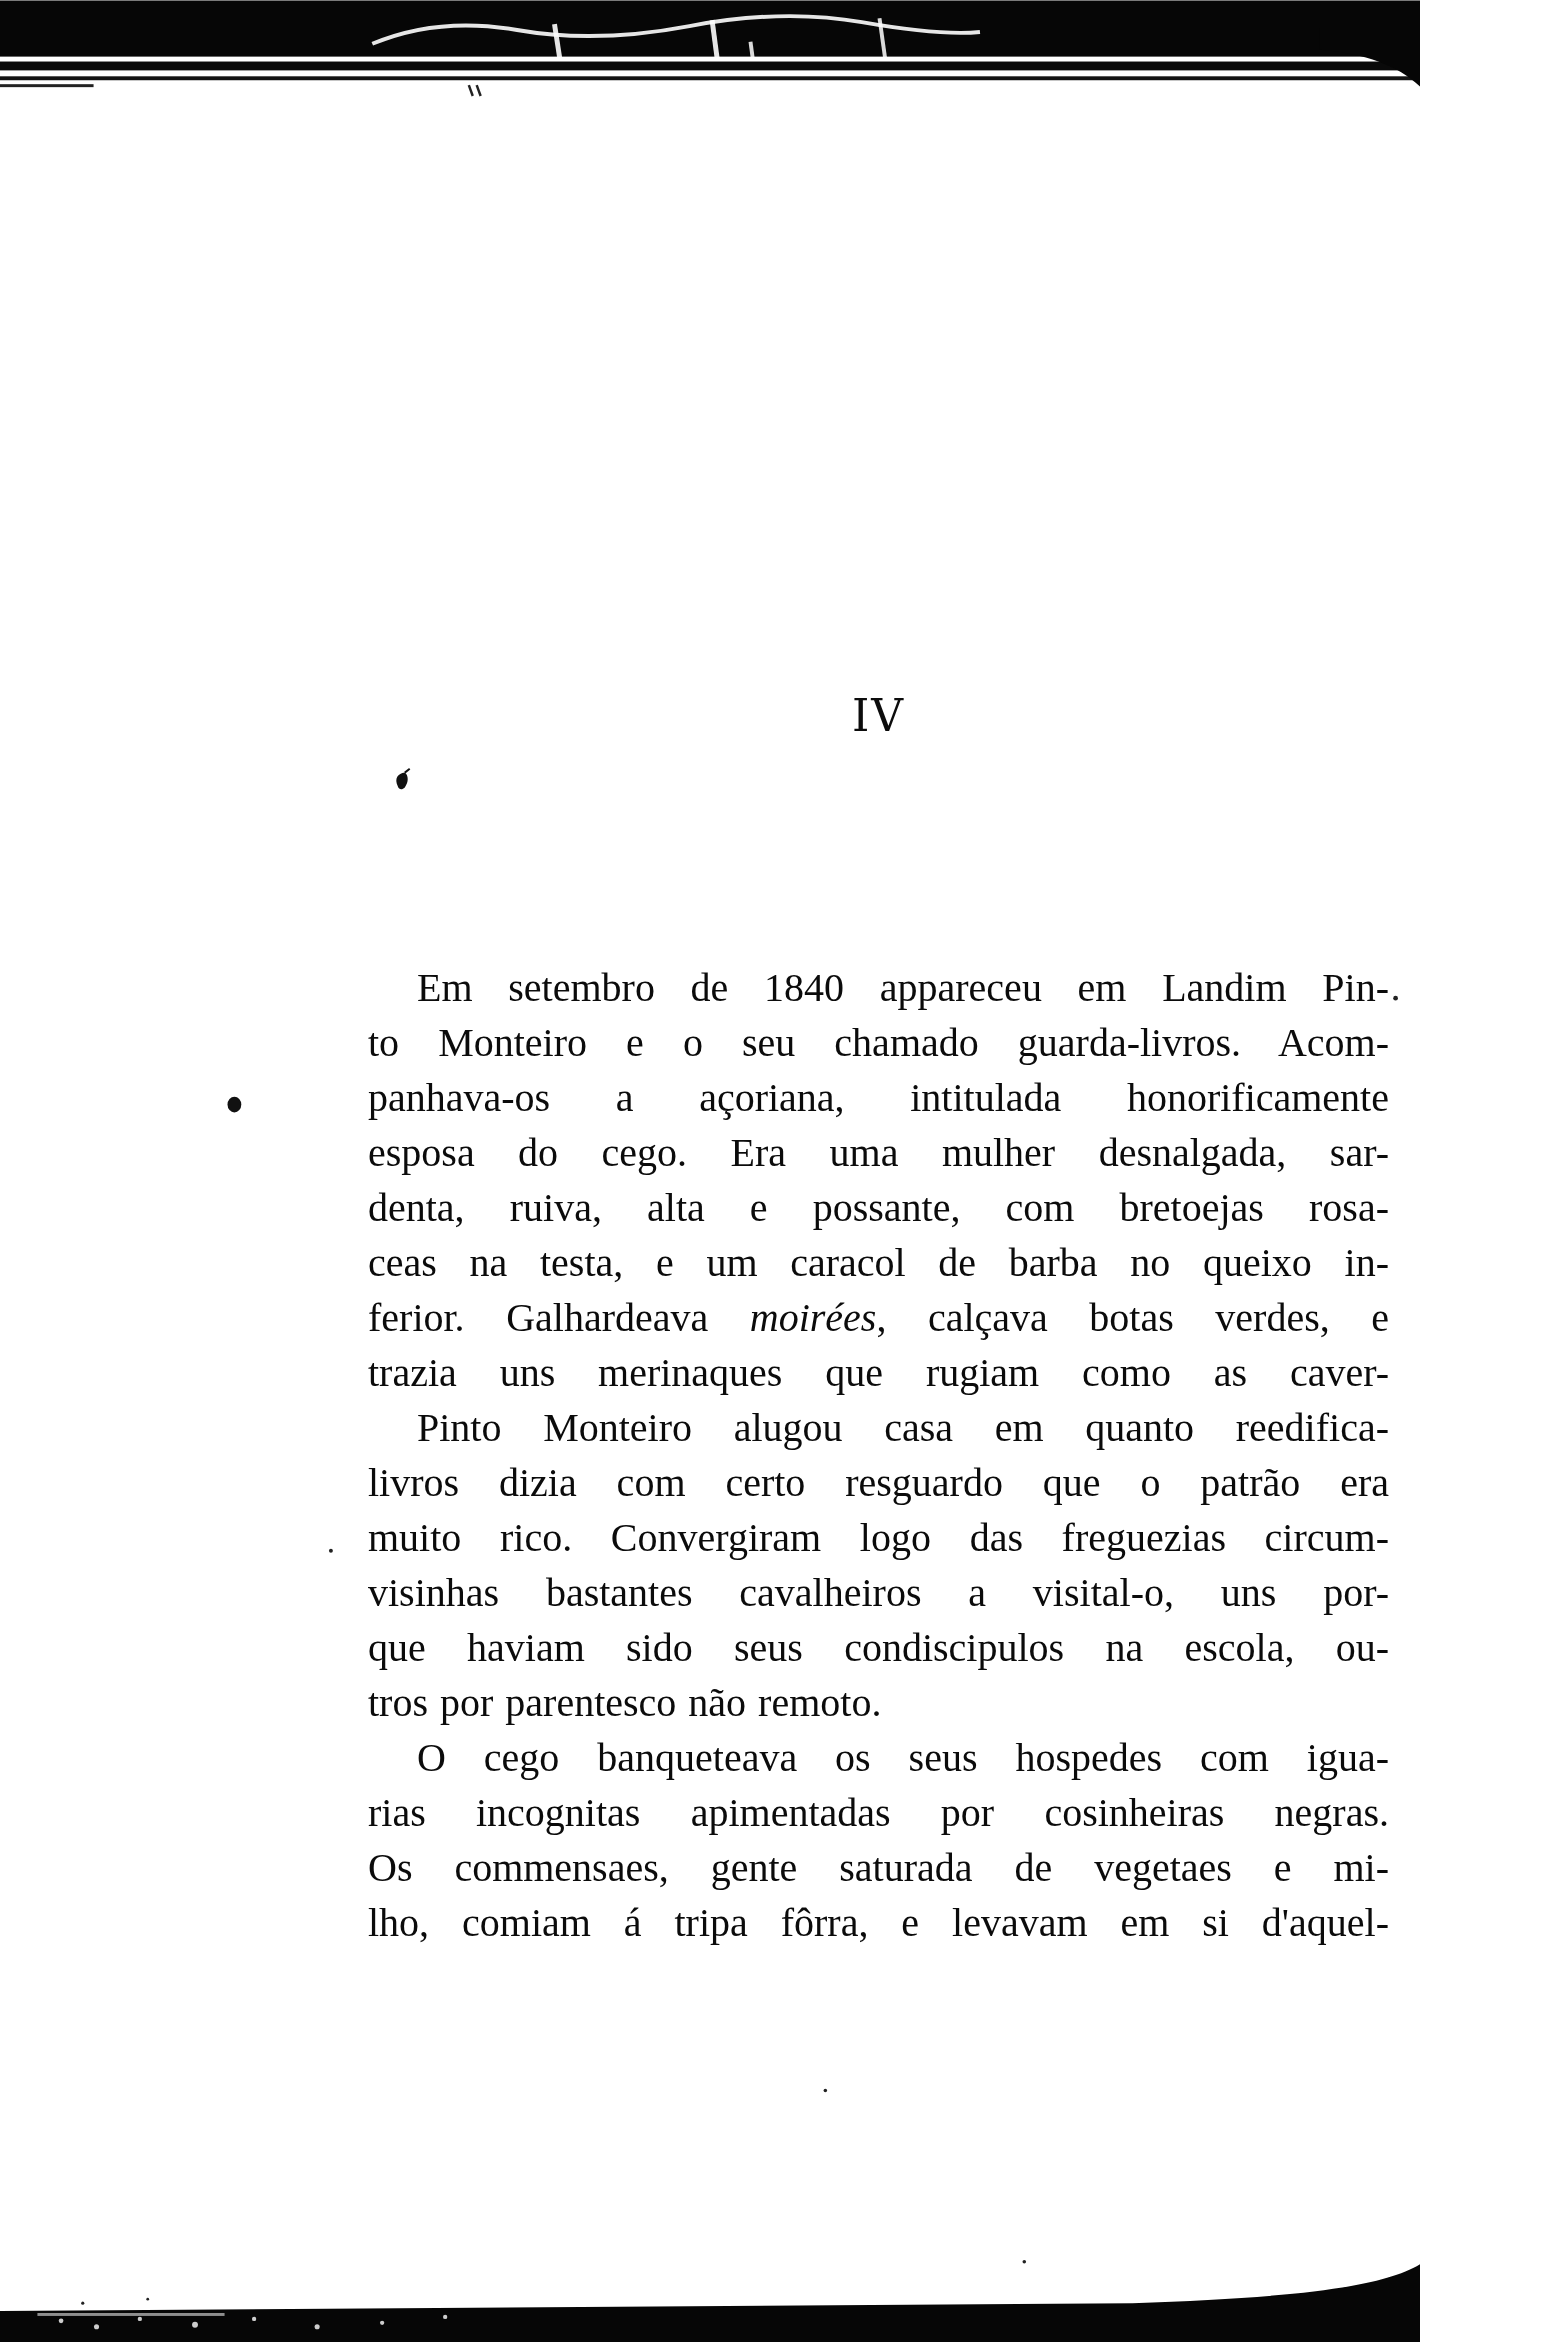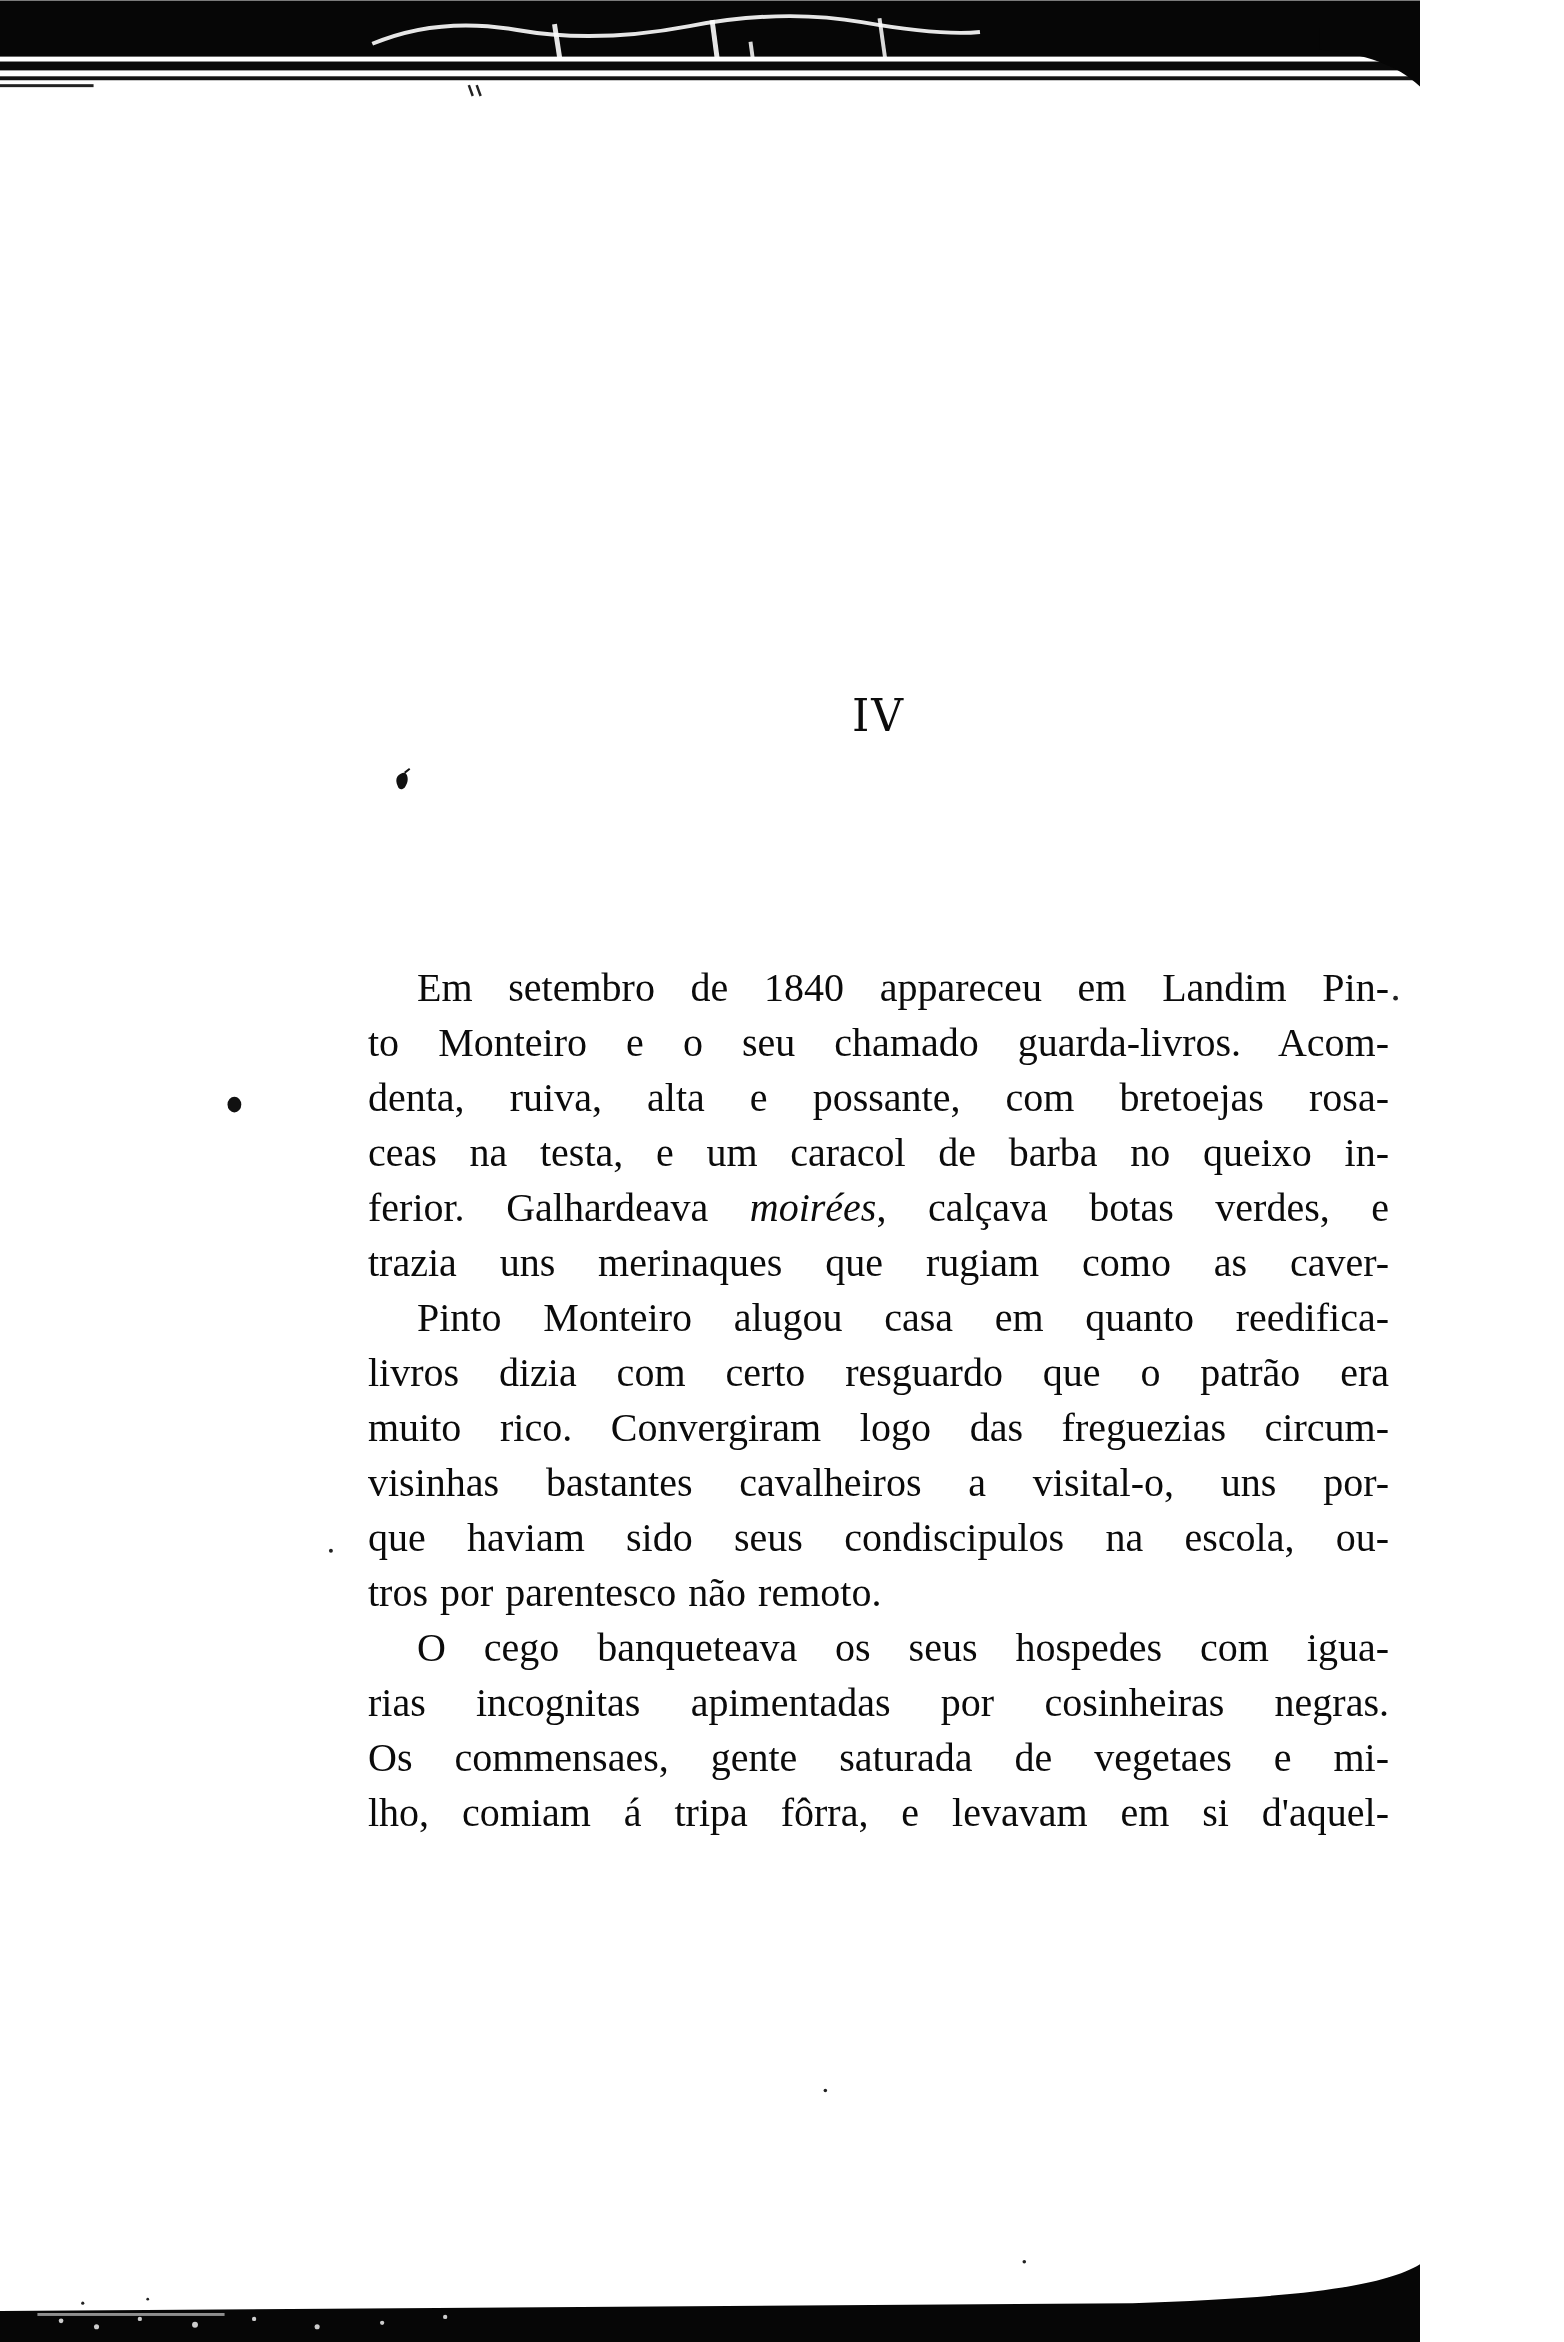--- a/index.html
+++ b/index.html
@@ -129,20 +129,22 @@
       <circle cx="838" cy="2122" r="1.8" fill="#222222"></circle>
       <circle cx="1040" cy="2296" r="1.8" fill="#222222"></circle>
     </g>
   </svg>
 
   <div class="chapter-heading">IV</div>
 
   <div class="text-block">
       <div class="text-line indent"><span>Em setembro de 1840 appareceu em Landim Pin-</span></div>
       <div class="text-line"><span>to Monteiro e o seu chamado guarda-livros. Acom-</span></div>
+      <div class="text-line"><span>panhava-os a açoriana, intitulada honorificamente</span></div>
+      <div class="text-line"><span>esposa do cego. Era uma mulher desnalgada, sar-</span></div>
       <div class="text-line"><span>denta, ruiva, alta e possante, com bretoejas rosa-</span></div>
       <div class="text-line"><span>ceas na testa, e um caracol de barba no queixo in-</span></div>
       <div class="text-line"><span>ferior. Galhardeava </span><span class="italic">moirées</span><span>, calçava botas verdes, e</span></div>
       <div class="text-line"><span>trazia uns merinaques que rugiam como as caver-</span></div>
       <div class="text-line indent"><span>Pinto Monteiro alugou casa em quanto reedifica-</span></div>
       <div class="text-line"><span>livros dizia com certo resguardo que o patrão era</span></div>
       <div class="text-line"><span>muito rico. Convergiram logo das freguezias circum-</span></div>
       <div class="text-line"><span>visinhas bastantes cavalheiros a visital-o, uns por-</span></div>
       <div class="text-line"><span>que haviam sido seus condiscipulos na escola, ou-</span></div>
       <div class="text-line no-just"><span>tros por parentesco não remoto.</span></div>

